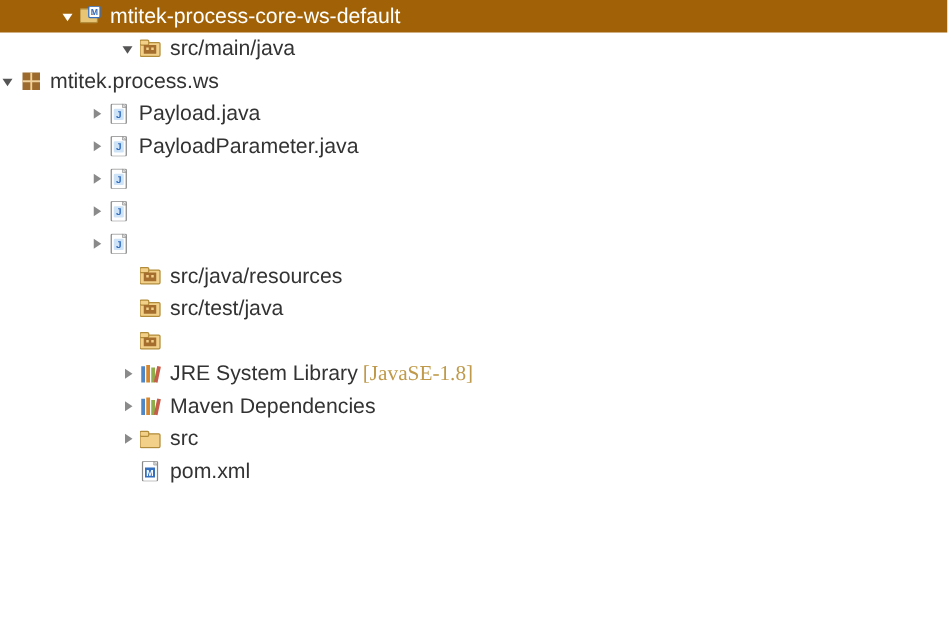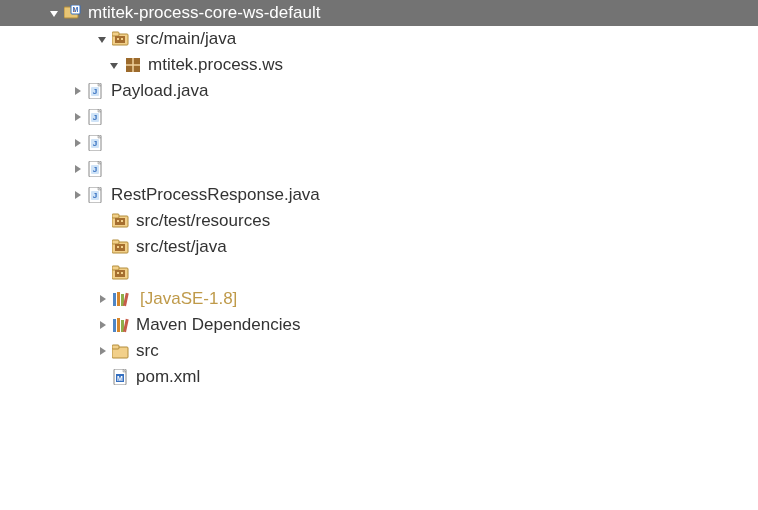--- a/index.html
+++ b/index.html
@@ -13,21 +13,21 @@
       overflow: hidden;
       user-select: none;
     }
     .row {
       display: flex;
       align-items: center;
       height: 26px;
       white-space: nowrap;
     }
     .row.selected {
-      background: #737373;
+      background: #a16207;
       color: #fff;
     }
     .arrow {
       width: 12px;
       height: 12px;
       display: inline-flex;
       align-items: center;
       justify-content: center;
       margin-right: 4px;
       flex-shrink: 0;
@@ -38,24 +38,24 @@
       width: 18px;
       height: 16px;
       display: inline-flex;
       align-items: center;
       justify-content: center;
       margin-right: 6px;
       flex-shrink: 0;
       position: relative;
     }
     .label { line-height: 26px; }
-    .anno { color: #bf9a4a; margin-left: 4px; }
+    .anno { color: #bf9a4a; margin-left: 4px; font-family: Liberation Serif, serif; }
     .indent-0 { padding-left: 48px; }
     .indent-1 { padding-left: 96px; }
-    .indent-2 { padding-left: 108px; }
+    .indent-2 { }
     .indent-3 { padding-left: 71px; }
   </style>
 </head>
 <body>
 
 <svg width="0" height="0" style="position:absolute">
   <defs>
     <g id="arrow-down">
       <path d="M1 3 L9 3 L5 9 Z" fill="#555"></path>
     </g>
@@ -167,67 +167,67 @@
   <span class="arrow">
       <svg width="10" height="10">
         <use href="#arrow-right"></use>
       </svg>
     </span>
   <span class="icon">
       <svg width="16" height="16">
         <use href="#java-file"></use>
       </svg>
     </span>
-</div>
-<div class="row indent-3">
-  <span class="arrow">
-      <svg width="10" height="10">
-        <use href="#arrow-right"></use>
-      </svg>
-    </span>
-  <span class="icon">
-      <svg width="16" height="16">
-        <use href="#java-file"></use>
-      </svg>
-    </span>
-</div>
-<div class="row indent-3">
-  <span class="arrow">
-      <svg width="10" height="10">
-        <use href="#arrow-right"></use>
-      </svg>
-    </span>
-  <span class="icon">
-      <svg width="16" height="16">
-        <use href="#java-file"></use>
-      </svg>
-    </span>
-</div>
-<div class="row indent-3">
-  <span class="arrow">
-      <svg width="10" height="10">
-        <use href="#arrow-right"></use>
-      </svg>
-    </span>
-  <span class="icon">
-      <svg width="16" height="16">
-        <use href="#java-file"></use>
-      </svg>
-    </span>
-  <span class="label">RestProcessResponse.java</span>
-</div>
-
-<div class="row indent-1">
-  <span class="arrow none"></span>
-  <span class="icon">
-      <svg width="18" height="16">
-        <use href="#pkg-folder"></use>
-      </svg>
-    </span>
-  <span class="label">src/test/resources</span>
+  <span class="label">PayloadParameter.java</span>
+</div>
+<div class="row indent-3">
+  <span class="arrow">
+      <svg width="10" height="10">
+        <use href="#arrow-right"></use>
+      </svg>
+    </span>
+  <span class="icon">
+      <svg width="16" height="16">
+        <use href="#java-file"></use>
+      </svg>
+    </span>
+</div>
+<div class="row indent-3">
+  <span class="arrow">
+      <svg width="10" height="10">
+        <use href="#arrow-right"></use>
+      </svg>
+    </span>
+  <span class="icon">
+      <svg width="16" height="16">
+        <use href="#java-file"></use>
+      </svg>
+    </span>
+</div>
+<div class="row indent-3">
+  <span class="arrow">
+      <svg width="10" height="10">
+        <use href="#arrow-right"></use>
+      </svg>
+    </span>
+  <span class="icon">
+      <svg width="16" height="16">
+        <use href="#java-file"></use>
+      </svg>
+    </span>
+</div>
+
+<div class="row indent-1">
+  <span class="arrow none"></span>
+  <span class="icon">
+      <svg width="18" height="16">
+        <use href="#pkg-folder"></use>
+      </svg>
+    </span>
+  <span class="label">src/java/resources</span>
 </div>
 
 <div class="row indent-1">
   <span class="arrow none"></span>
   <span class="icon">
       <svg width="18" height="16">
         <use href="#pkg-folder"></use>
       </svg>
     </span>
   <span class="label">src/test/java</span>
@@ -246,20 +246,21 @@
   <span class="arrow">
       <svg width="10" height="10">
         <use href="#arrow-right"></use>
       </svg>
     </span>
   <span class="icon">
       <svg width="18" height="16">
         <use href="#library"></use>
       </svg>
     </span>
+  <span class="label">JRE System Library</span>
   <span class="label anno">[JavaSE-1.8]</span>
 </div>
 
 <div class="row indent-1">
   <span class="arrow">
       <svg width="10" height="10">
         <use href="#arrow-right"></use>
       </svg>
     </span>
   <span class="icon">

